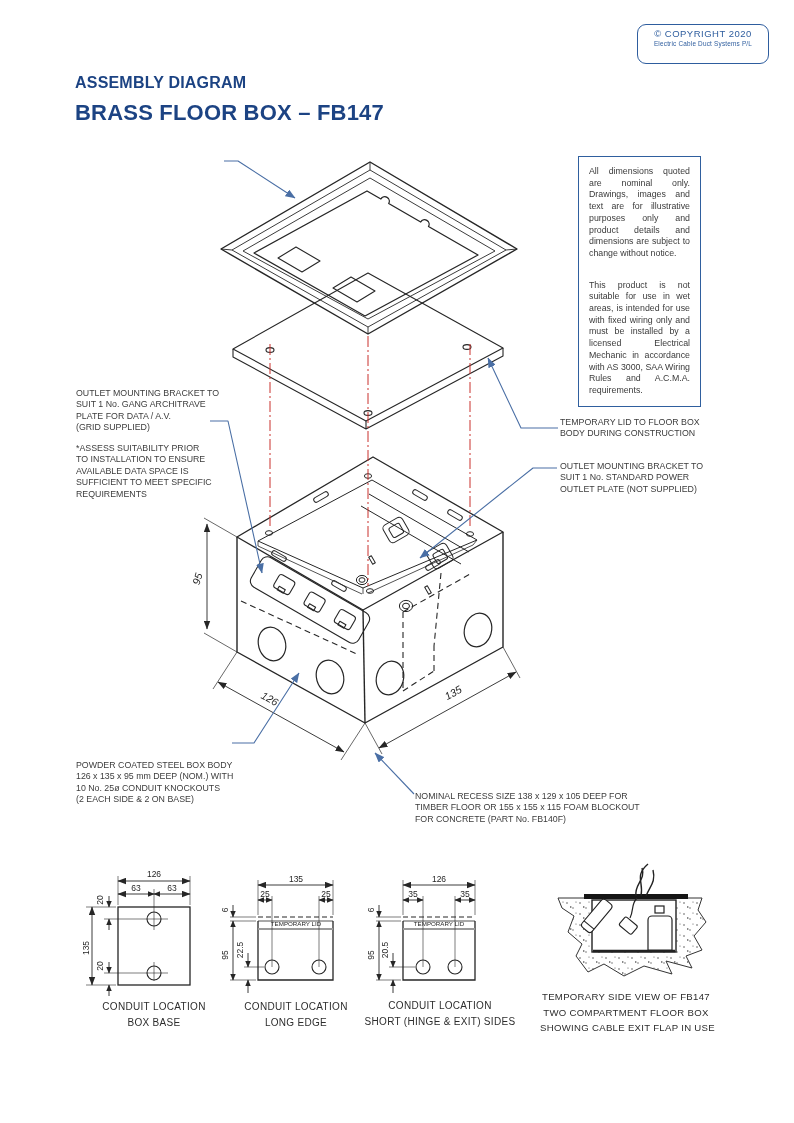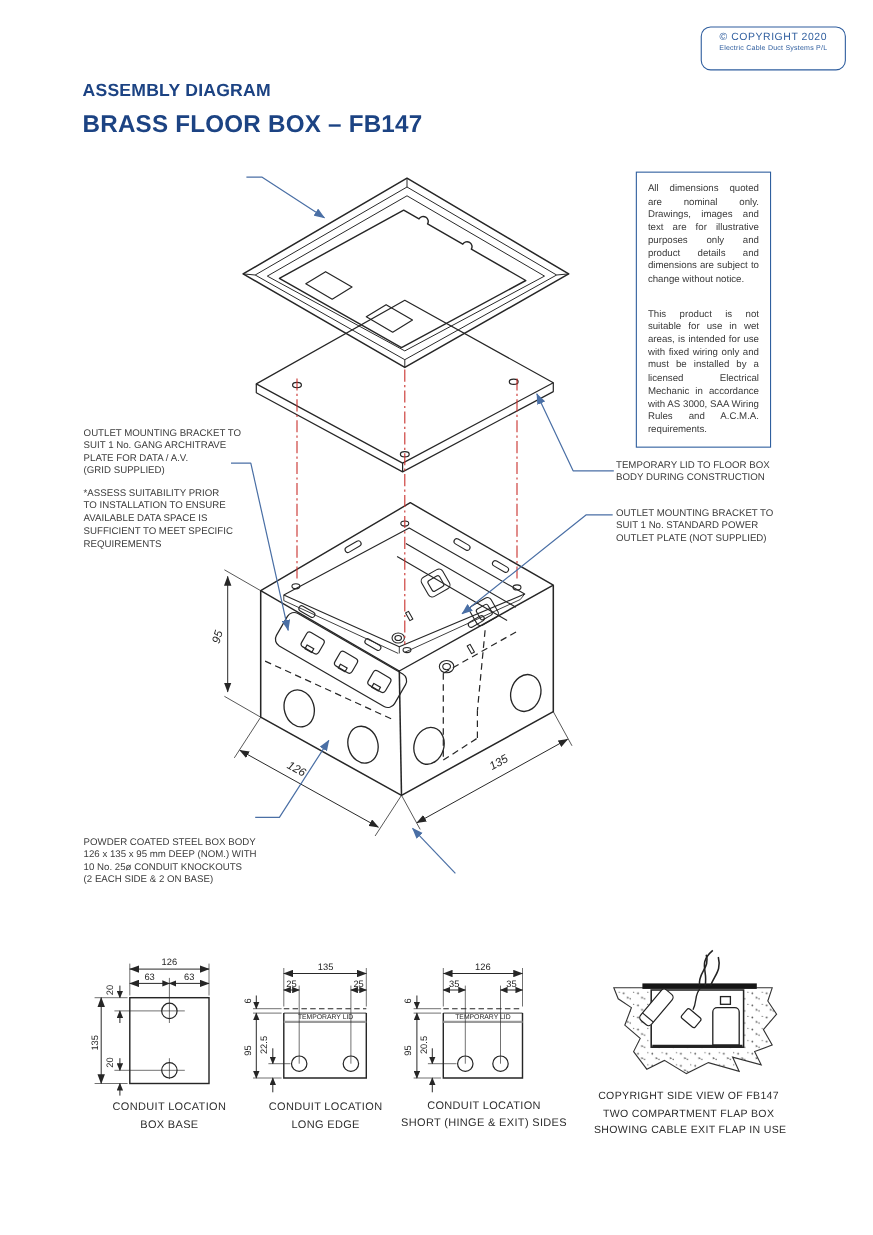--- a/index.html
+++ b/index.html
@@ -300,32 +300,35 @@
 REQUIREMENTS</div>
   <div class="lbl" style="left:560px;top:417px;">TEMPORARY LID TO FLOOR BOX
 BODY DURING CONSTRUCTION</div>
   <div class="lbl" style="left:560px;top:461px;">OUTLET MOUNTING BRACKET TO
 SUIT 1 No. STANDARD POWER
 OUTLET PLATE (NOT SUPPLIED)</div>
   <div class="lbl" style="left:76px;top:760px;">POWDER COATED STEEL BOX BODY
 126 x 135 x 95 mm DEEP (NOM.) WITH
 10 No. 25ø CONDUIT KNOCKOUTS
 (2 EACH SIDE &amp; 2 ON BASE)</div>
+  <div class="lbl" style="left:415px;top:791px;">NOMINAL RECESS SIZE 138 x 129 x 105 DEEP FOR
+TIMBER FLOOR OR 155 x 155 x 115 FOAM BLOCKOUT
+FOR CONCRETE (PART No. FB140F)</div>
 
   <div class="cap" style="left:94px;top:999px;width:120px;">
     <div>CONDUIT LOCATION</div>
     <div>BOX BASE</div>
   </div>
   <div class="cap" style="left:236px;top:999px;width:120px;">
     <div>CONDUIT  LOCATION</div>
     <div>LONG EDGE</div>
   </div>
   <div class="cap" style="left:350px;top:998px;width:180px;">
     <div>CONDUIT  LOCATION</div>
     <div>SHORT (HINGE &amp; EXIT) SIDES</div>
   </div>
   <div class="cap cap-sm" style="left:540px;top:989px;width:172px;">
-    <div>COPYRIGHT SIDE VIEW OF FB147</div>
-    <div>TWO COMPARTMENT FLAP BOX</div>
+    <div>TEMPORARY SIDE VIEW OF FB147</div>
+    <div>TWO COMPARTMENT FLOOR BOX</div>
     <div>SHOWING CABLE EXIT FLAP IN USE</div>
   </div>
 
 </div>
 
 </body></html>

